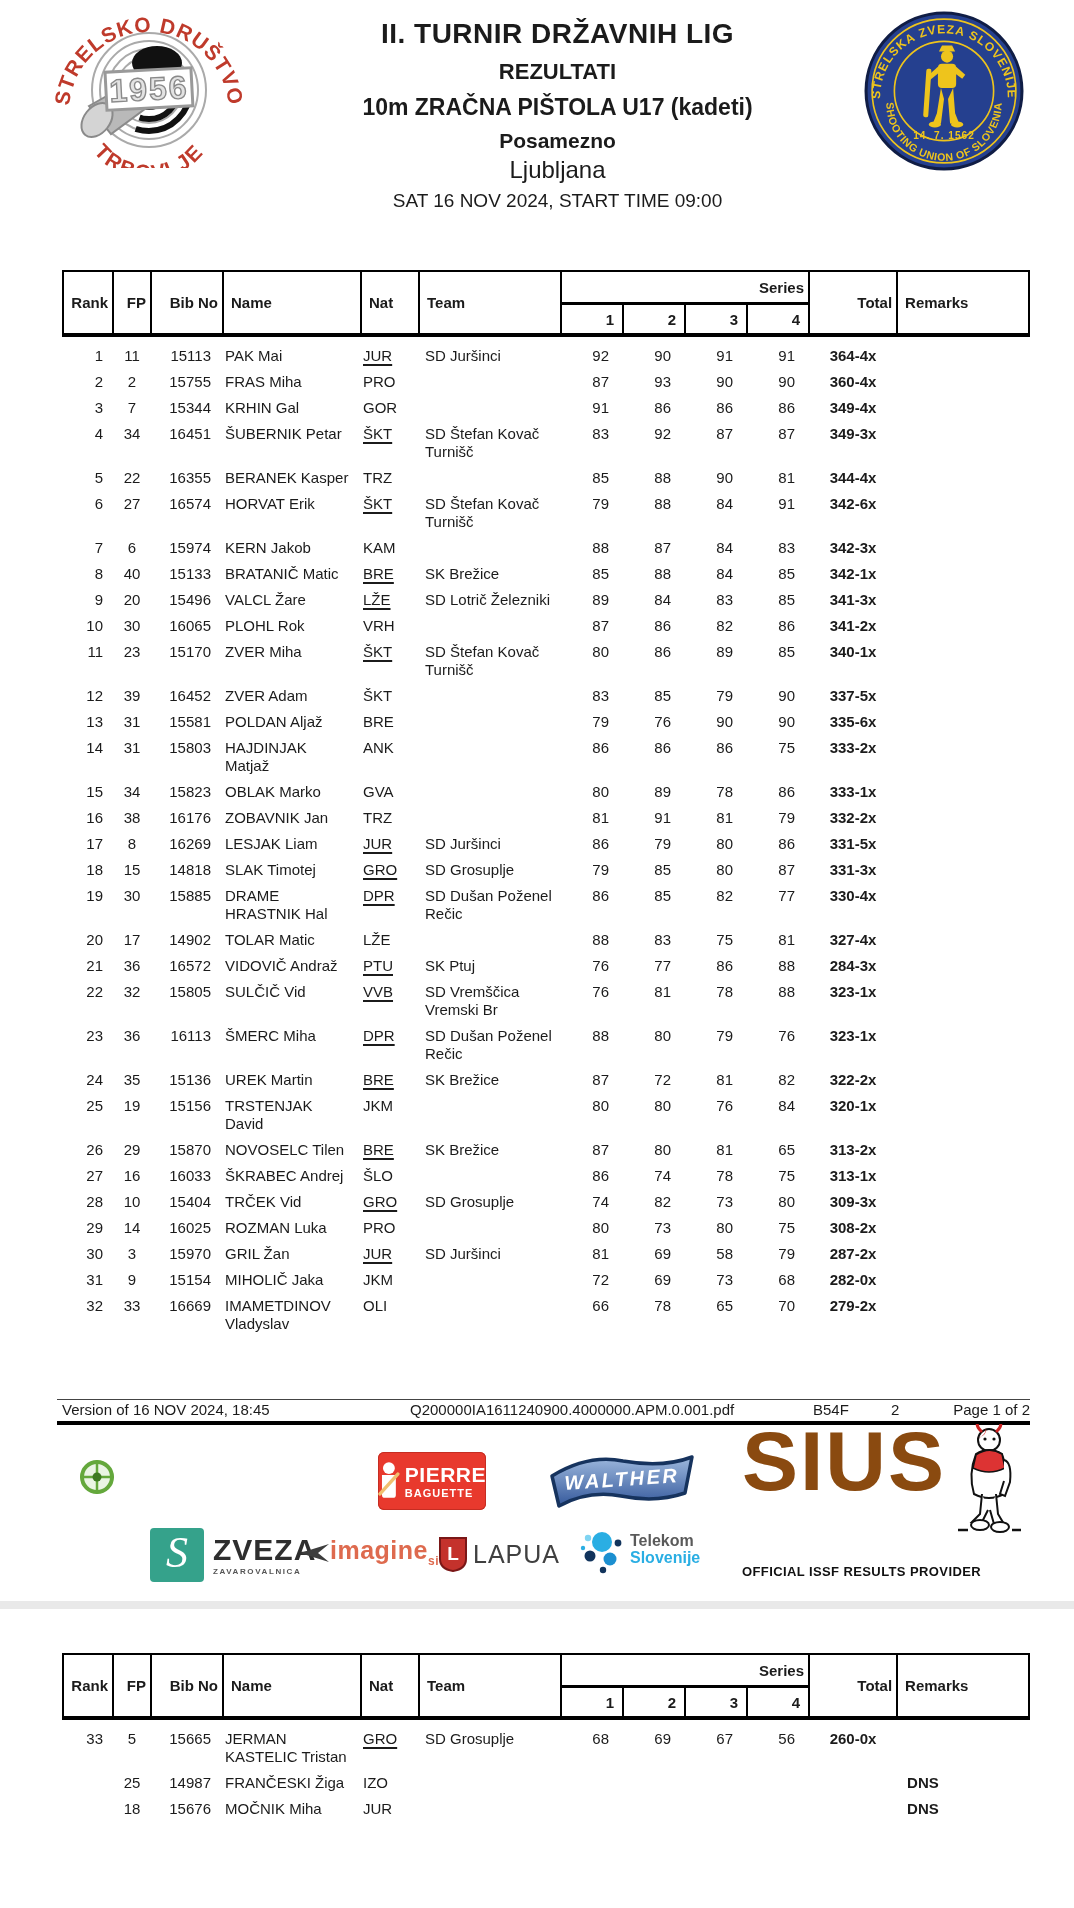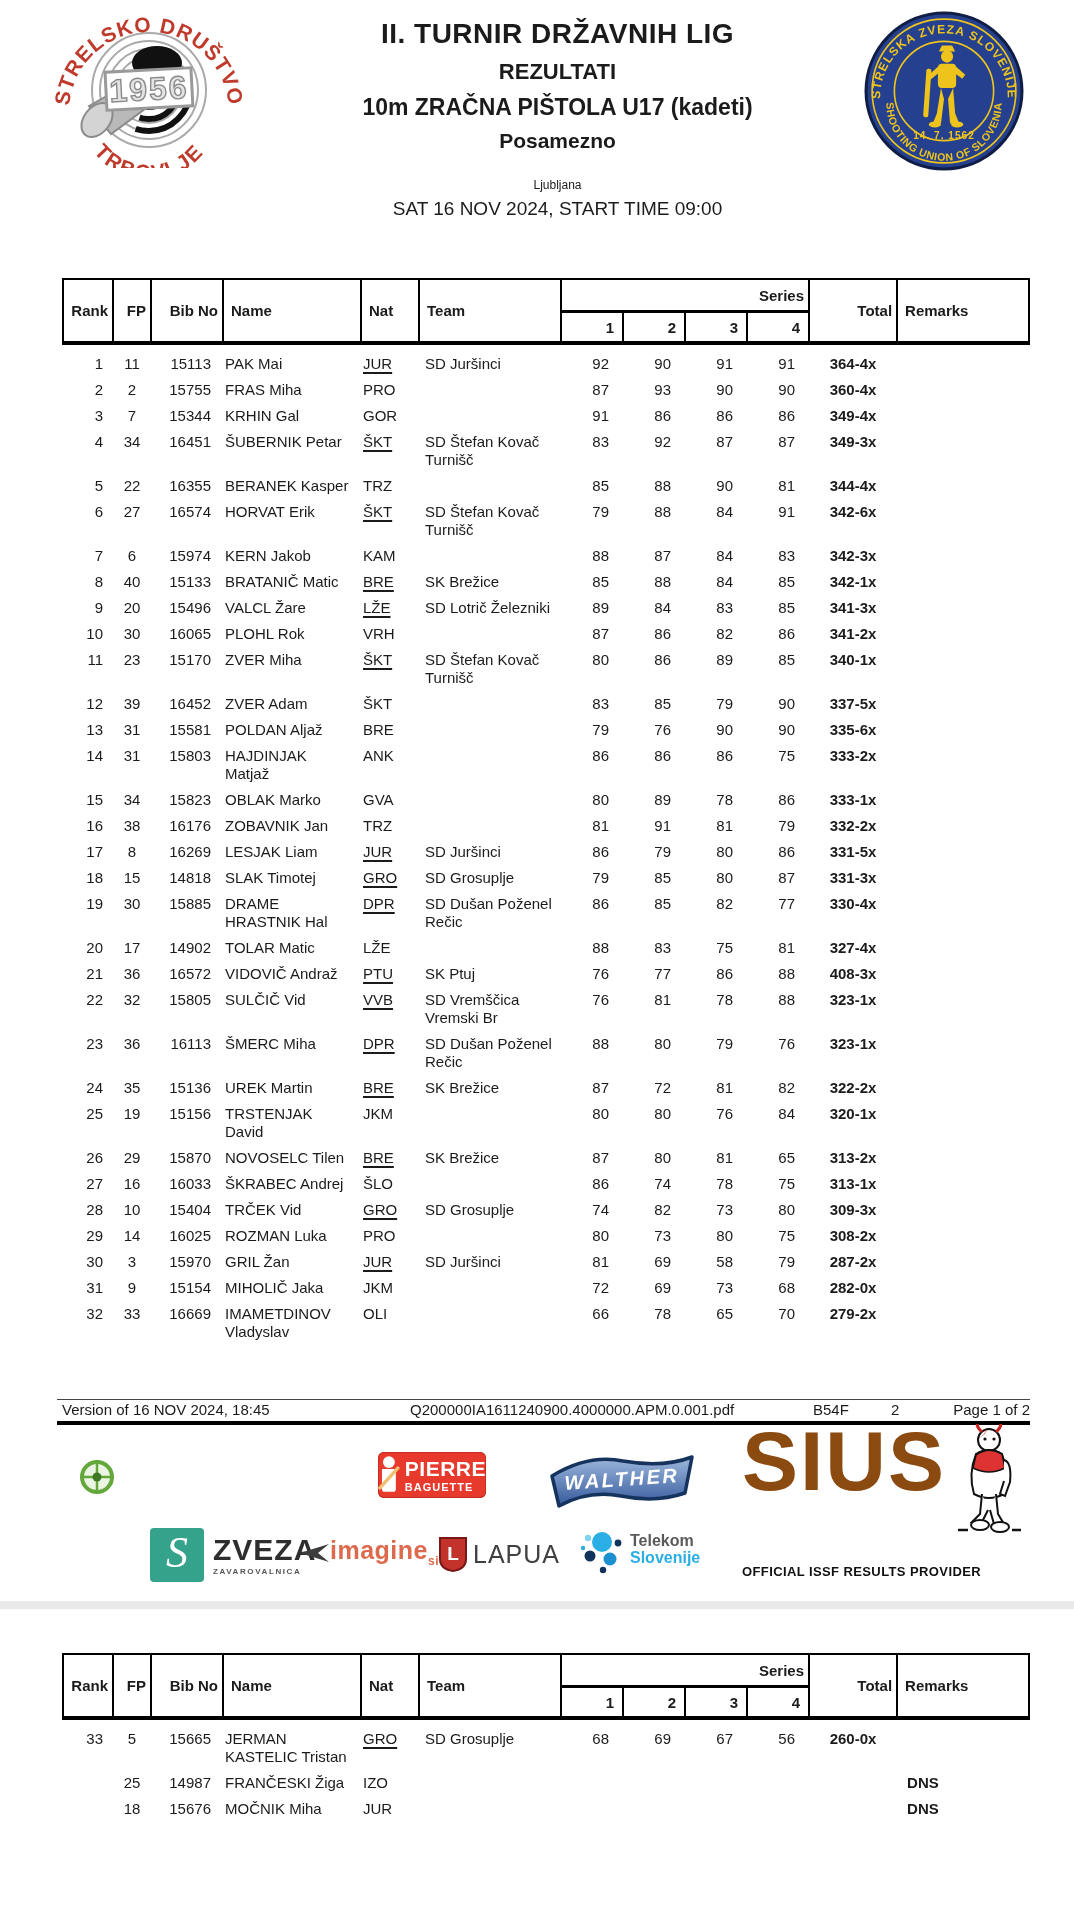--- a/index.html
+++ b/index.html
@@ -14,21 +14,21 @@
 
   
   .hdr{display:flex;align-items:flex-start;padding-top:10px;}
   .hdr-left{margin-left:35px;width:222px;flex:none;}
   .hdr-right{margin-right:44px;width:172px;flex:none;}
   .hdr-center{flex:1;text-align:center;padding-top:8px;}
   .t1{font-size:28px;font-weight:bold;letter-spacing:.5px;}
   .t2{font-size:22px;font-weight:bold;margin-top:9px;}
   .t3{font-size:23px;font-weight:bold;margin-top:9px;}
   .t4{font-size:21px;font-weight:bold;margin-top:8px;}
-  .t5{font-size:12px;margin-top:25px;}
+  .t5{font-size:24px;margin-top:3px;}
   .t6{font-size:19px;margin-top:6px;}
 
   
   table.results{
     border-collapse:collapse;table-layout:fixed;width:966px;margin-left:62px;
     font-size:15px;
   }
   .tbl1{margin-top:58px;}
   .tbl2{margin-top:44px;}
   table.results col.c-rank{width:50px}
@@ -76,21 +76,21 @@
 
   
   .sponsors{position:absolute;left:0;top:1428px;width:1074px;height:172px;}
   .sp{position:absolute;}
   
   .oto{left:78px;top:30px;display:flex;align-items:flex-start;}
   .oto-txt{margin-left:8px;}
   .oto-name{font-size:22px;font-weight:bold;font-style:italic;color:#222;white-space:nowrap;}
   .oto-url{font-size:19px;font-weight:bold;color:#333;border-top:2px solid #999;margin-top:2px;padding-top:2px;white-space:nowrap;}
   
-  .pierre{left:378px;top:24px;width:108px;height:46px;background:#e8392d;border-radius:6px;
+  .pierre{left:378px;top:24px;width:108px;height:58px;background:#e8392d;border-radius:6px;
     display:flex;align-items:center;justify-content:center;gap:5px;box-shadow:0 0 0 1px #c52d22 inset;}
   .pierre-txt{color:#fff;line-height:1;}
   .pierre-l1{font-size:21px;font-weight:bold;letter-spacing:.5px;}
   .pierre-l2{font-size:11px;font-weight:bold;letter-spacing:1px;margin-top:3px;}
   
   .walther{left:546px;top:22px;}
   
   .sius{left:742px;top:-4px;display:flex;align-items:flex-start;}
   .sius-word{font-size:84px;font-weight:bold;color:#8a4a10;line-height:.9;letter-spacing:2px;font-stretch:condensed;}
   .sius-caption{position:absolute;left:742px;top:136px;width:260px;font-size:13px;font-weight:bold;color:#111;letter-spacing:.4px;white-space:nowrap;}
@@ -518,21 +518,21 @@
           <td class="td-rank">21</td>
           <td class="td-fp">36</td>
           <td class="td-bib">16572</td>
           <td class="td-name">VIDOVIČ Andraž</td>
           <td class="td-nat"><span class="nat-u">PTU</span></td>
           <td class="td-team">SK Ptuj</td>
           <td class="td-s">76</td>
           <td class="td-s">77</td>
           <td class="td-s">86</td>
           <td class="td-s">88</td>
-          <td class="td-total">408-3x</td>
+          <td class="td-total">284-3x</td>
           <td class="td-rem"></td>
         </tr>
         <tr>
           <td class="td-rank">22</td>
           <td class="td-fp">32</td>
           <td class="td-bib">15805</td>
           <td class="td-name">SULČIČ Vid</td>
           <td class="td-nat"><span class="nat-u">VVB</span></td>
           <td class="td-team">SD Vremščica Vremski Br</td>
           <td class="td-s">76</td>

